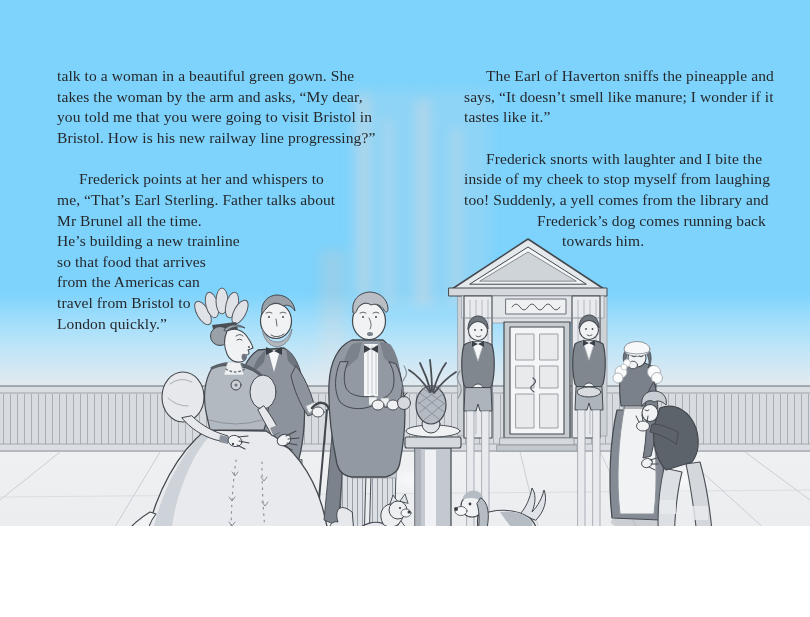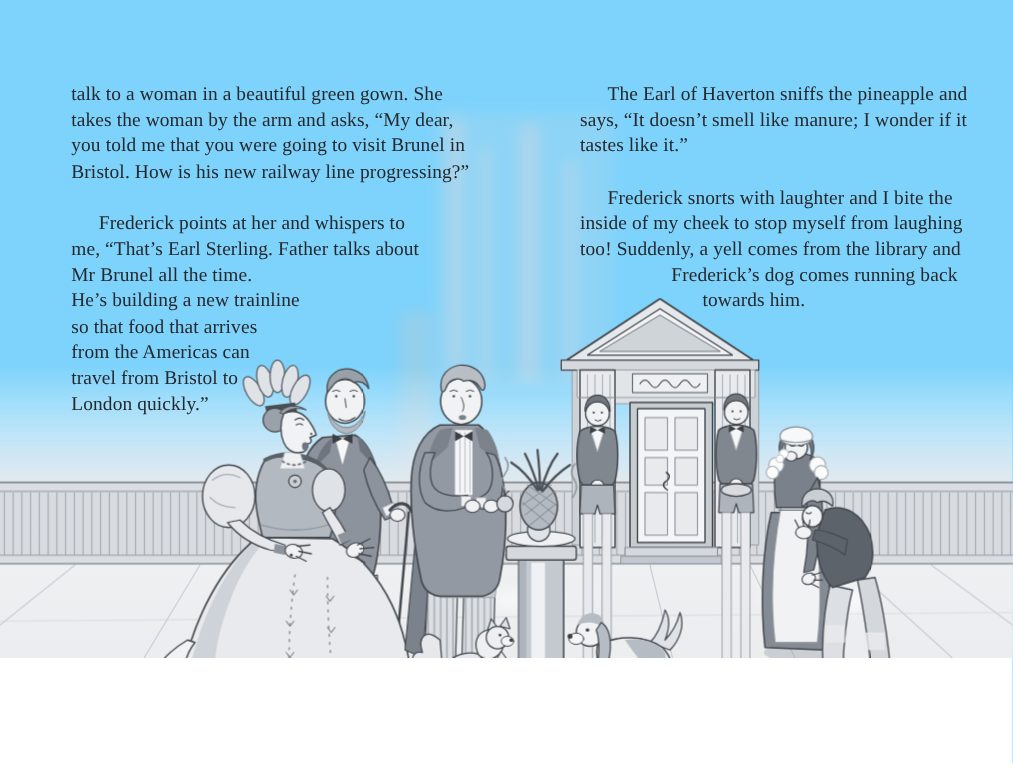--- a/index.html
+++ b/index.html
@@ -397,21 +397,21 @@
       <path d="M645,410 q2,2 4,0" fill="none" stroke="#43484e" stroke-width="0.9"></path>
       <ellipse cx="643" cy="426" rx="6.5" ry="5" fill="#f1f2f4" stroke="#43484e" stroke-width="0.9"></ellipse>
       <path d="M639,422 L636,416 M643,421 L642,415 M647,422 L648,416" fill="none" stroke="#43484e" stroke-width="1"></path>
     </g>
   </svg>
 
   <div class="text-col" id="left-col">
     <div class="para">
       <div class="line">talk to a woman in a beautiful green gown. She</div>
       <div class="line">takes the woman by the arm and asks, “My dear,</div>
-      <div class="line">you told me that you were going to visit Brunel in</div>
+      <div class="line">you told me that you were going to visit Bristol in</div>
       <div class="line">Bristol. How is his new railway line progressing?”</div>
     </div>
     <div class="para">
       <div class="line ind1">Frederick points at her and whispers to</div>
       <div class="line">me, “That’s Earl Sterling. Father talks about</div>
       <div class="line">Mr Brunel all the time.</div>
       <div class="line">He’s building a new trainline</div>
       <div class="line">so that food that arrives</div>
       <div class="line">from the Americas can</div>
       <div class="line">travel from Bristol to</div>

